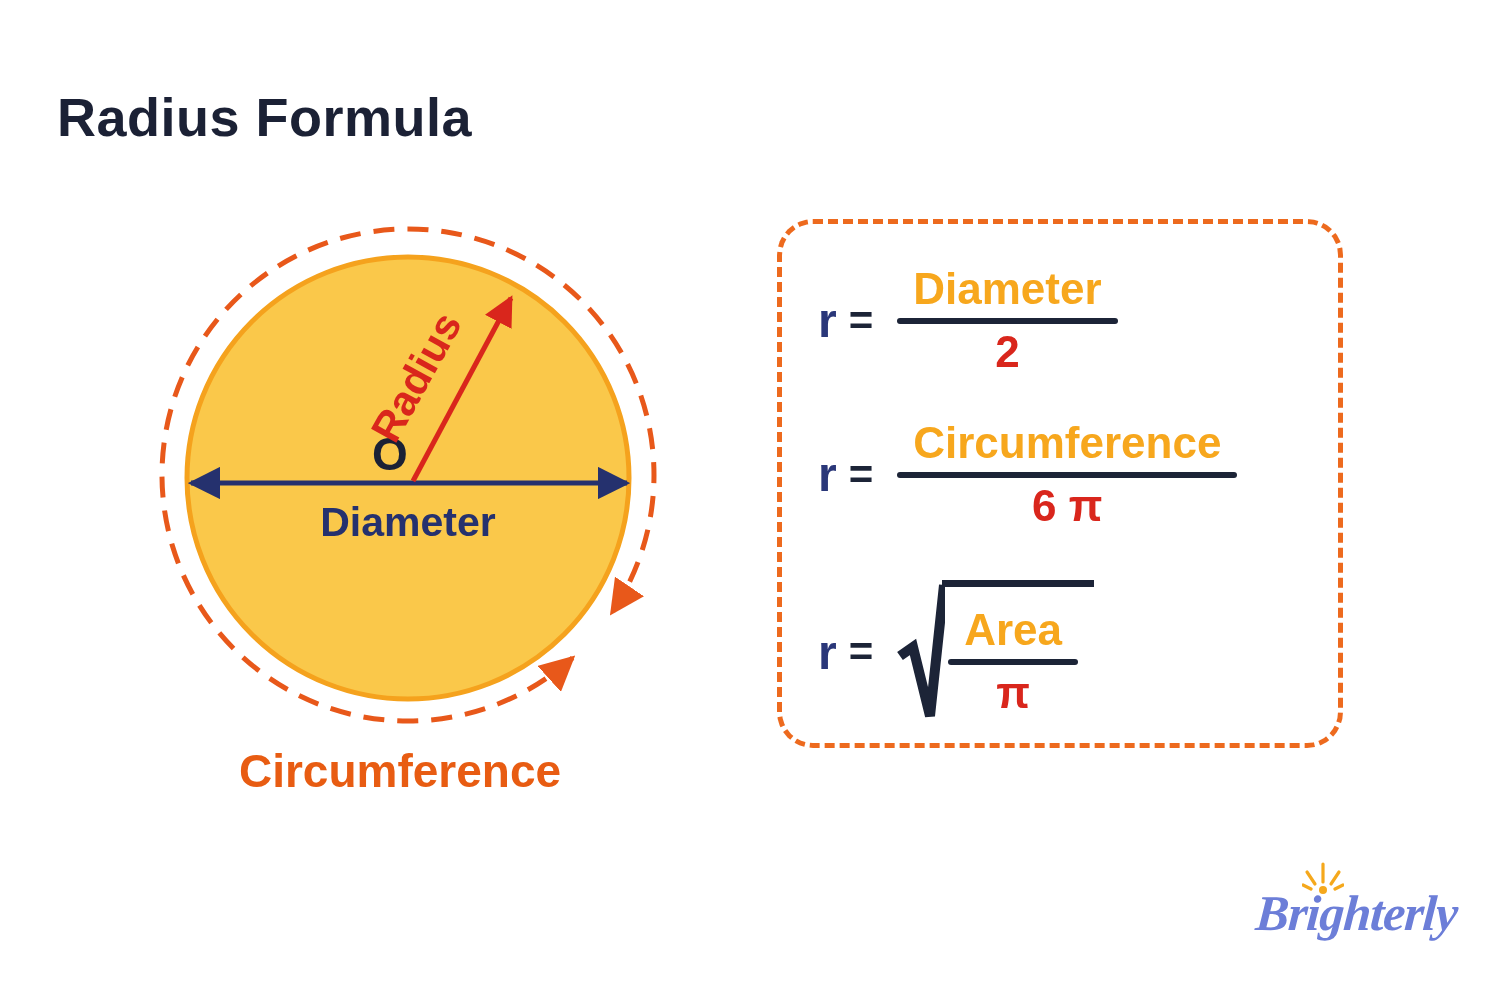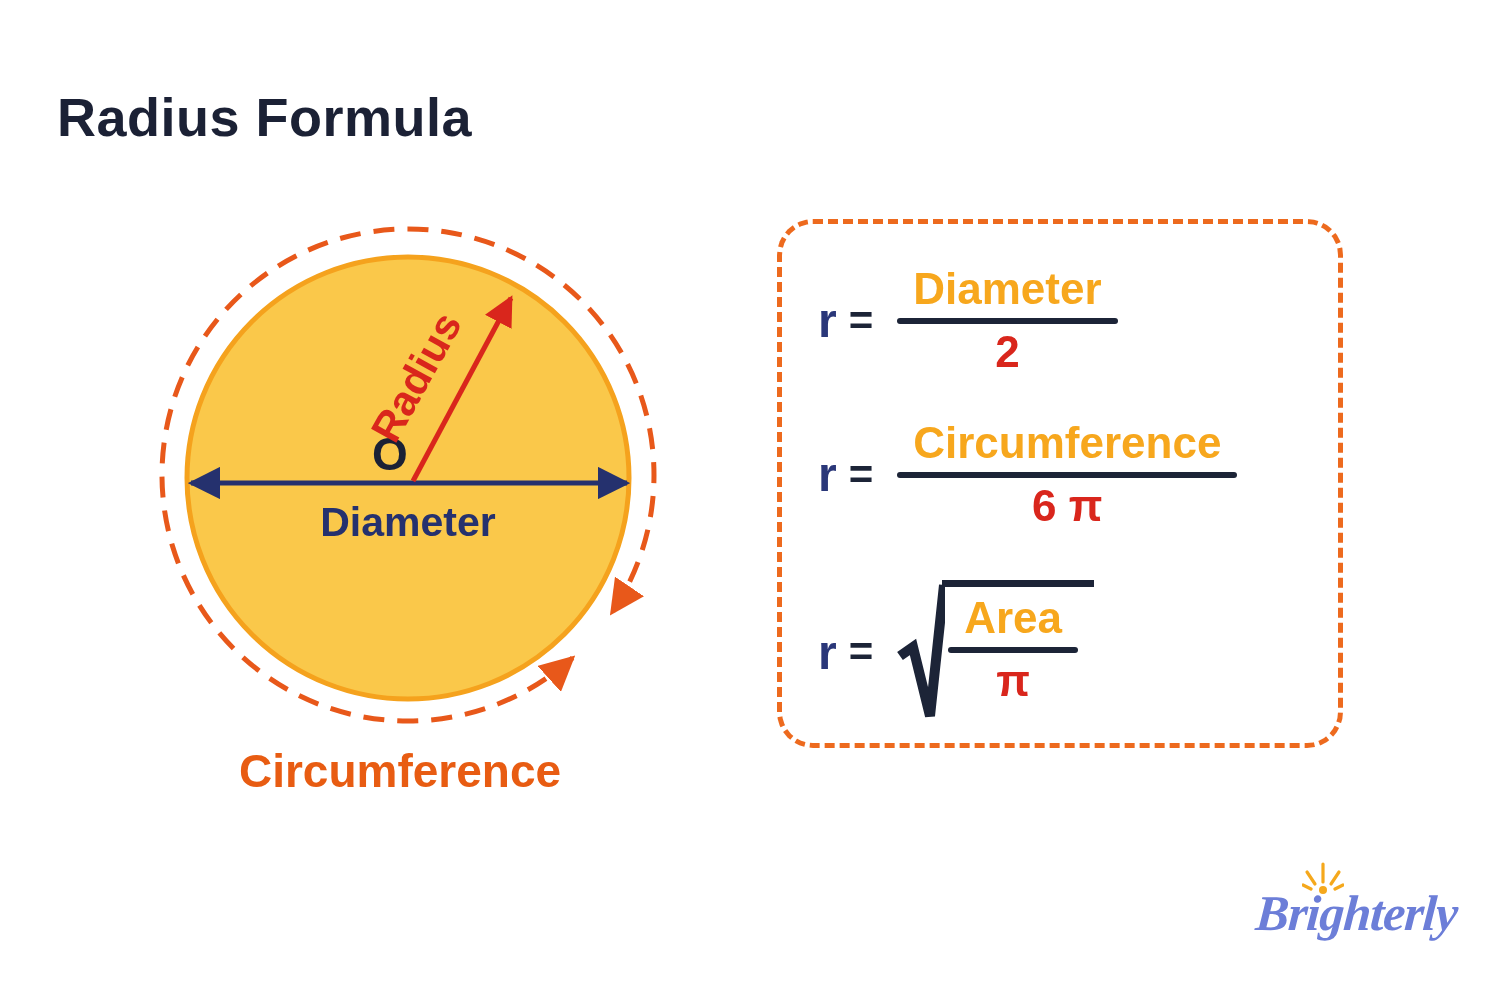--- a/index.html
+++ b/index.html
@@ -36,21 +36,21 @@
   .f-row-2 { top: 194px; }
   .f-row-3 { top: 356px; }
   .f-var { font-size: 48px; font-weight: bold; color: #2A3779; }
   .f-eq  { font-size: 42px; font-weight: bold; color: #1C2437; margin-left: 12px; }
   .frac { display: inline-flex; flex-direction: column; align-items: center; margin-left: 24px; }
   .frac .num { font-size: 44px; font-weight: bold; color: #F7A71D; padding: 0 16px; line-height: 1.15; }
   .frac .fbar { height: 6px; background: #1C2437; border-radius: 3px; width: 100%; margin: 3px 0; }
   .frac .den { font-size: 44px; font-weight: bold; color: #D9261C; padding: 0 16px; line-height: 1.15; }
   .sqrt { display: inline-flex; align-items: flex-start; margin-left: 22px; }
   .sqrt .hook { flex: 0 0 auto; }
-  .sqrt-content { border-top: 7px solid #1C2437; padding: 6px 16px 0 6px; margin-left: -3px; }
+  .sqrt-content { border-top: 7px solid #1C2437; padding: 18px 16px 0 6px; margin-left: -3px; }
   .sqrt-content .frac { margin-left: 0; }
 
   
   .logo { position: absolute; left: 1256px; top: 862px; width: 230px; height: 100px; }
   .logo-text {
     position: absolute; left: 0; top: 22px;
     font-family: "Liberation Serif", serif; font-style: italic; font-weight: bold;
     font-size: 50px; color: #6C7ED8; letter-spacing: -1px; transform: skewX(-4deg);
   }
   .logo-sun { position: absolute; left: 46px; top: -4px; }

